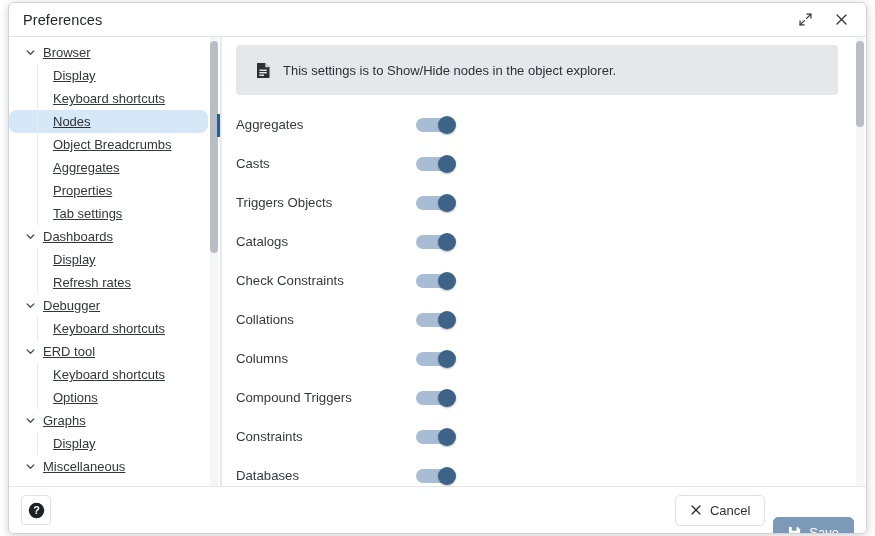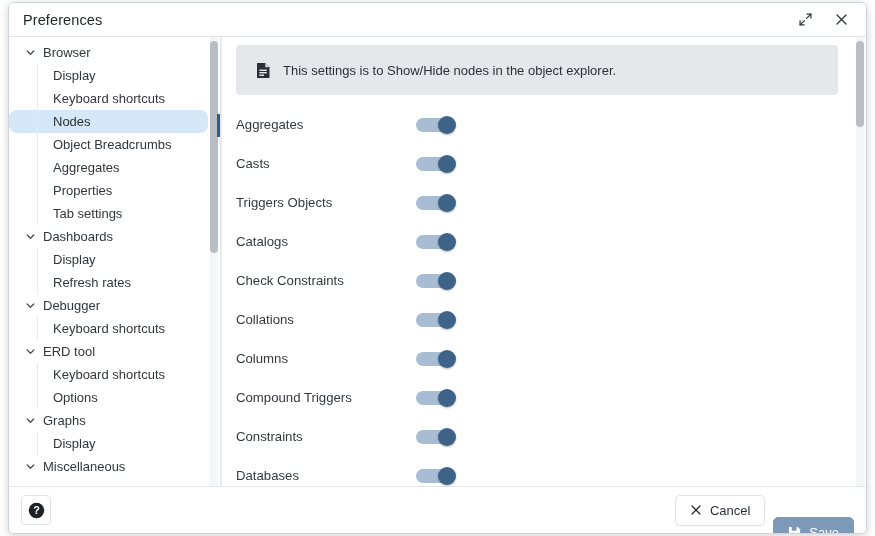--- a/index.html
+++ b/index.html
@@ -101,21 +101,21 @@
   .tree-row.selected .label { color: #2b3136; }
   .chev {
     width: 14px; height: 14px;
     margin-right: 6px;
     display: inline-flex;
     align-items: center;
     justify-content: center;
     color: #4a5056;
     flex: 0 0 14px;
   }
-  .label { line-height: 1; }
+  .label { line-height: 1; text-decoration: underline; }
 
   
   #sb-track {
     position: absolute;
     top: 0; bottom: 0; right: 2px;
     width: 8px;
     background: #f4f6f8;
   }
   #sb-thumb {
     position: absolute;

